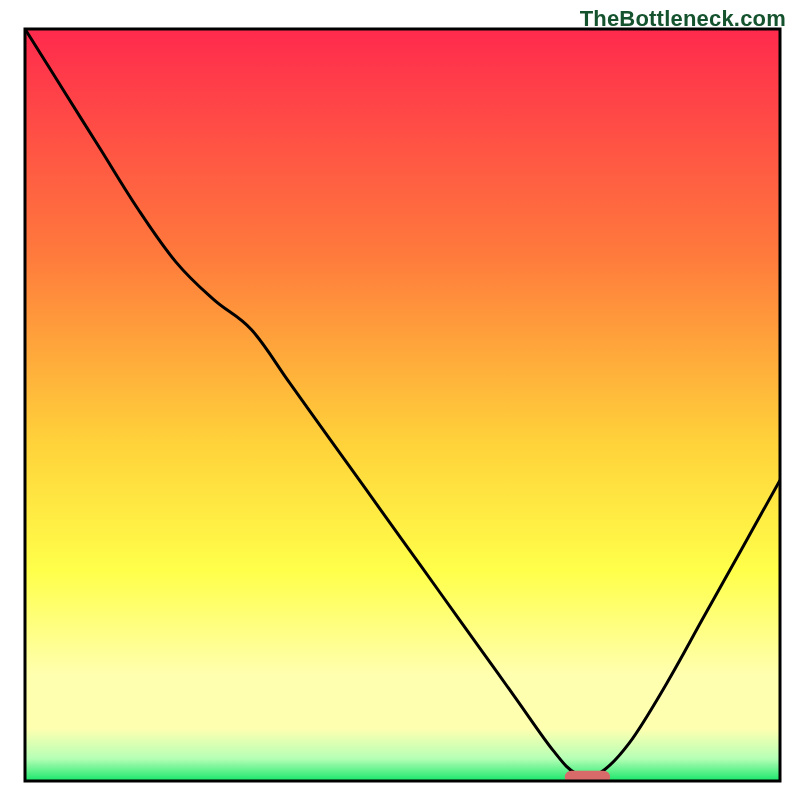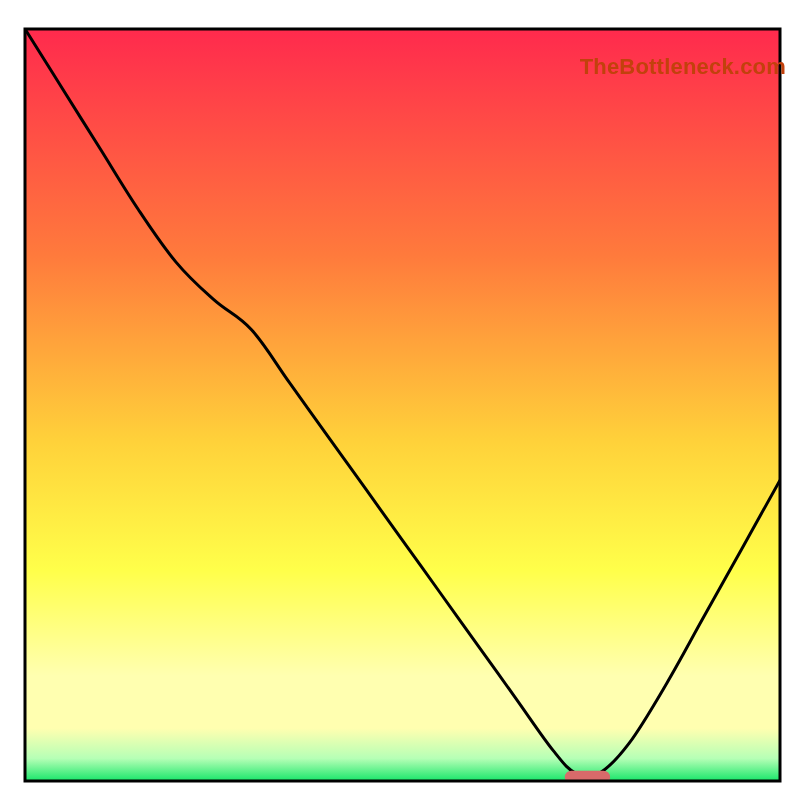--- a/index.html
+++ b/index.html
@@ -14,24 +14,23 @@
     position: relative;
     width: 800px;
     height: 800px;
   }
   .watermark {
     position: absolute;
     top: 6px;
     right: 14px;
     font-size: 22px;
     font-weight: bold;
-    color: #c2410c;
+    color: #14532d;
     letter-spacing: 0.2px;
     user-select: none;
-    margin-top: 48px;
   }
   svg {
     display: block;
   }
 </style>
 </head>
 <body>
 
 <div class="container">
   <div class="watermark">TheBottleneck.com</div>

